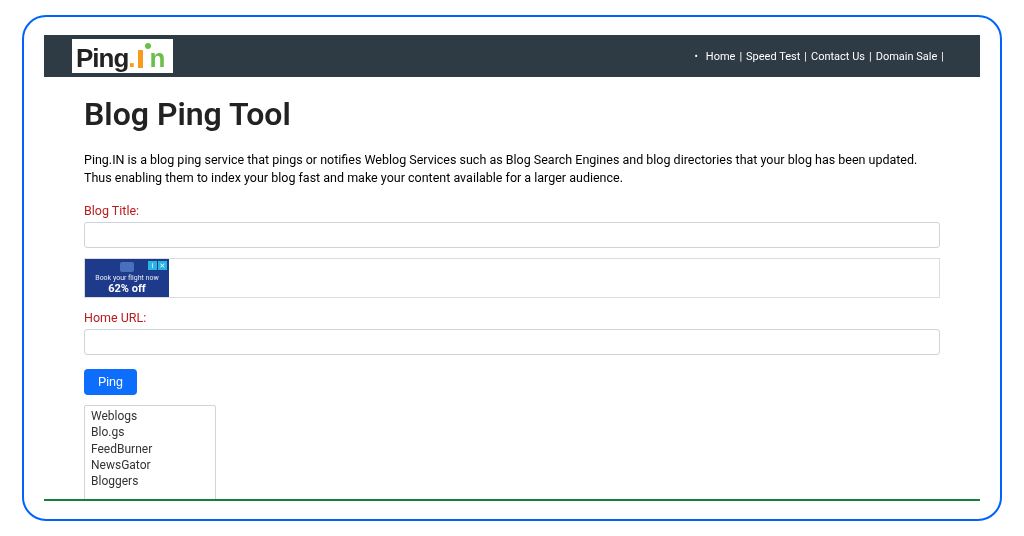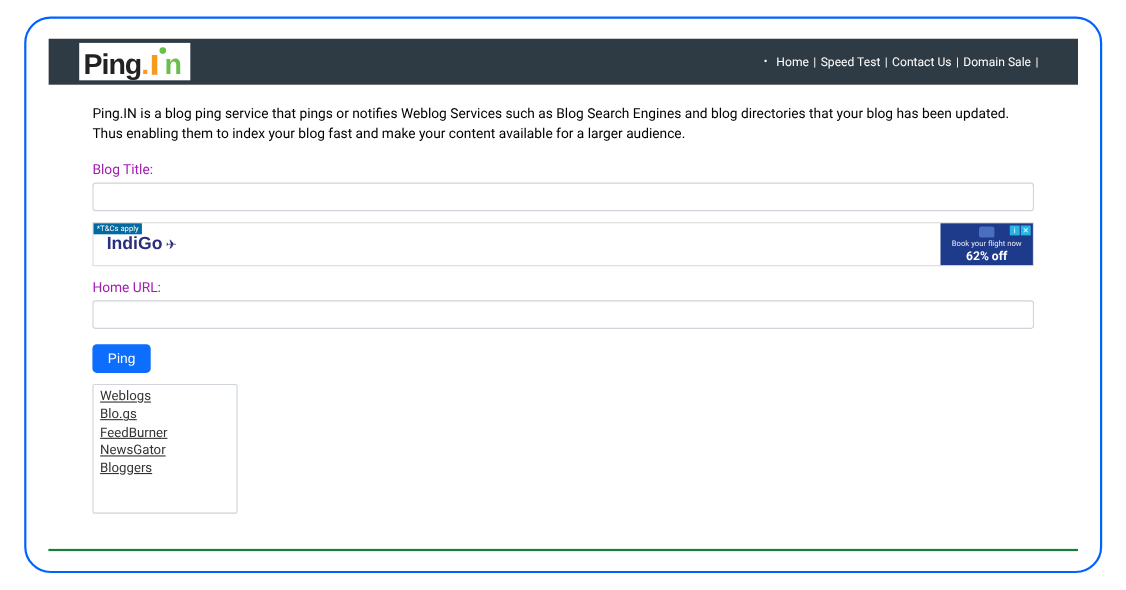--- a/index.html
+++ b/index.html
@@ -69,21 +69,21 @@
     color: #222;
     margin-bottom: 18px;
   }
   .desc {
     font-size: 12.5px;
     color: #000000;
     line-height: 1.45;
     margin-bottom: 16px;
     max-width: 840px;
   }
-  .field-label { font-size: 12.5px; color: #a21caf; margin-bottom: 4px; display:block;}
+  .field-label { font-size: 12.5px; color: #b91c1c; margin-bottom: 4px; display:block;}
   .text-input {
     width: 100%;
     height: 26px;
     border: 1px solid #ced4da;
     border-radius: 3px;
     padding: 2px 6px;
     font-size: 12px;
     margin-bottom: 10px;
   }
   .ad-banner {
@@ -139,21 +139,21 @@
     width: 132px;
     height: 118px;
     border: 1px solid #ced4da;
     border-radius: 2px;
     overflow-y: scroll;
     font-size: 12px;
     color:#333;
     padding: 2px 0;
     background:#fff;
   }
-  .services-box div { padding: 0 6px; line-height: 1.35; cursor:pointer;text-decoration:underline;}
+  .services-box div { padding: 0 6px; line-height: 1.35; cursor:pointer;}
   .services-box::-webkit-scrollbar { width: 10px; }
   .services-box::-webkit-scrollbar-thumb { background:#c1c1c1; border-radius:4px; }
   .services-box::-webkit-scrollbar-track { background:#f1f1f1; }
 </style>
 </head>
 <body>
 
 <div class="outer">
   <div class="inner">
 
@@ -171,31 +171,28 @@
         <a>Speed Test</a>
           <span> |</span>
         <a>Contact Us</a>
           <span> |</span>
         <a>Domain Sale</a>
           <span> |</span>
       </div>
     </div>
 
     <div class="content">
+      <h1>Blog Ping Tool</h1>
       <p class="desc">Ping.IN is a blog ping service that pings or notifies Weblog Services such as Blog Search Engines and blog directories that your blog has been updated. Thus enabling them to index your blog fast and make your content available for a larger audience.</p>
 
       <label class="field-label">Blog Title:</label>
       <input class="text-input" type="text" style="">
 
       <div class="ad-banner">
         <span class="ad-tag">*T&amp;Cs apply</span>
-        <div class="ad-left">
-          <span class="ad-indigo">IndiGo</span>
-          <span class="ad-plane">✈</span>
-        </div>
         <div class="ad-right">
           <div class="corner">
               <span>i</span>
               <span>✕</span>
             </div>
           <div class="planeicon"></div>
           <div class="t1">Book your flight now</div>
           <div class="t2">62% off</div>
         </div>
       </div>

